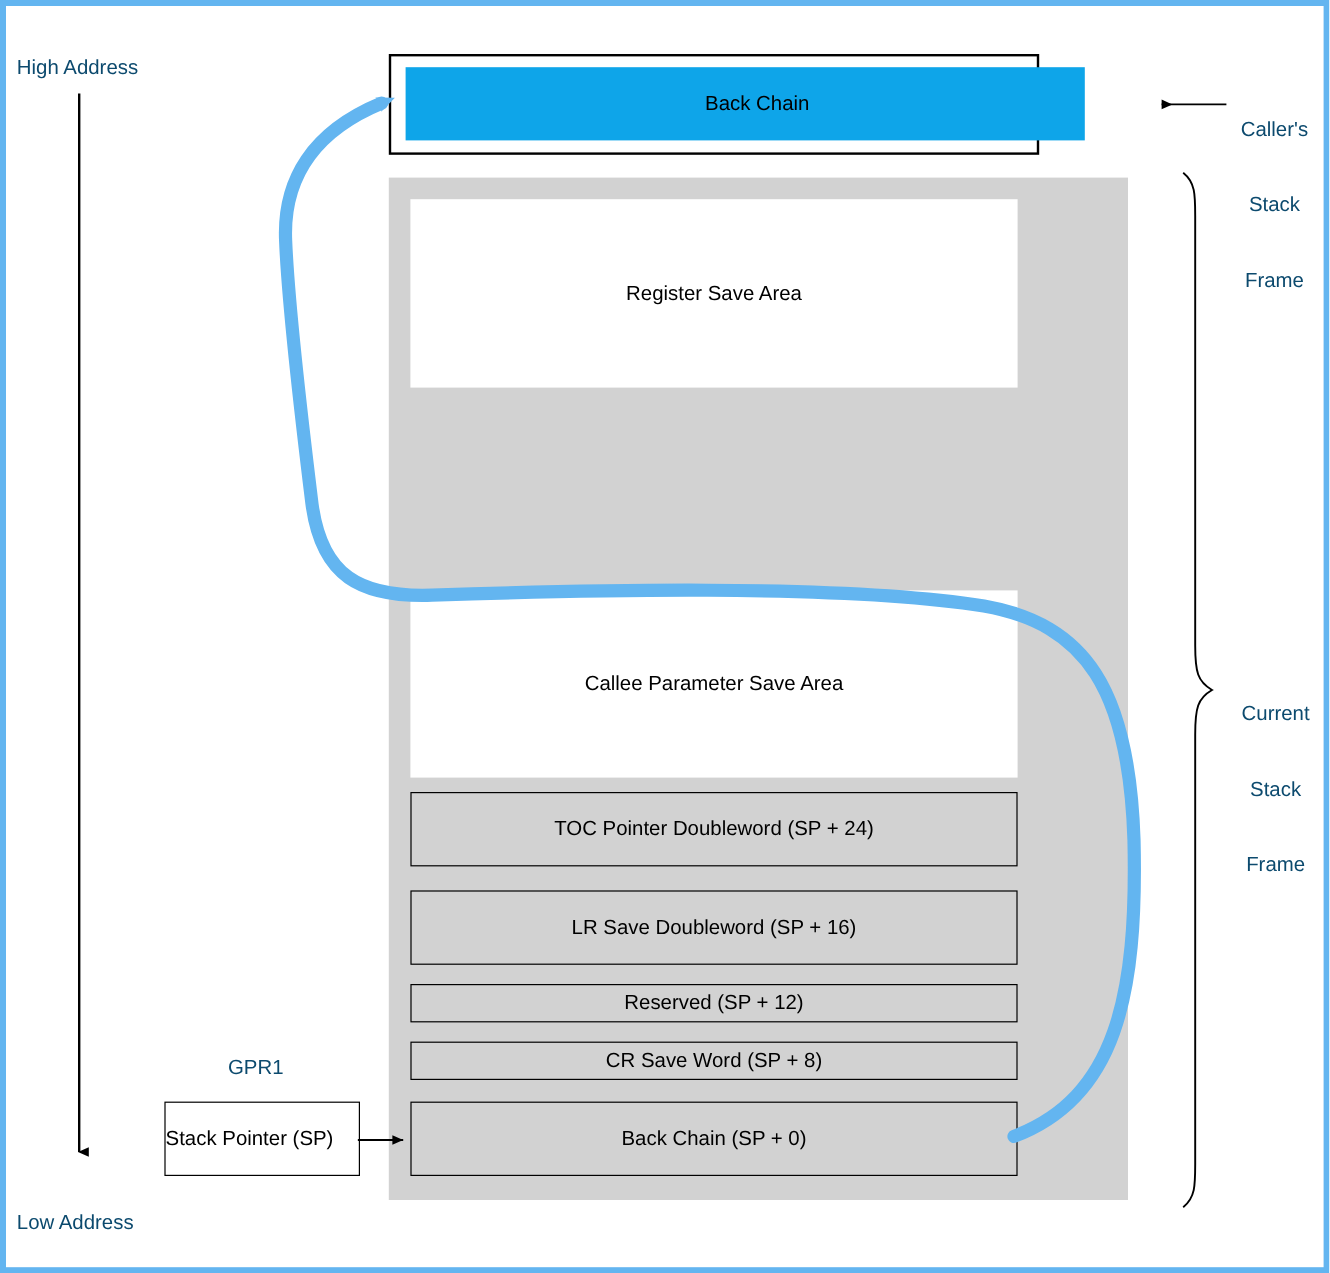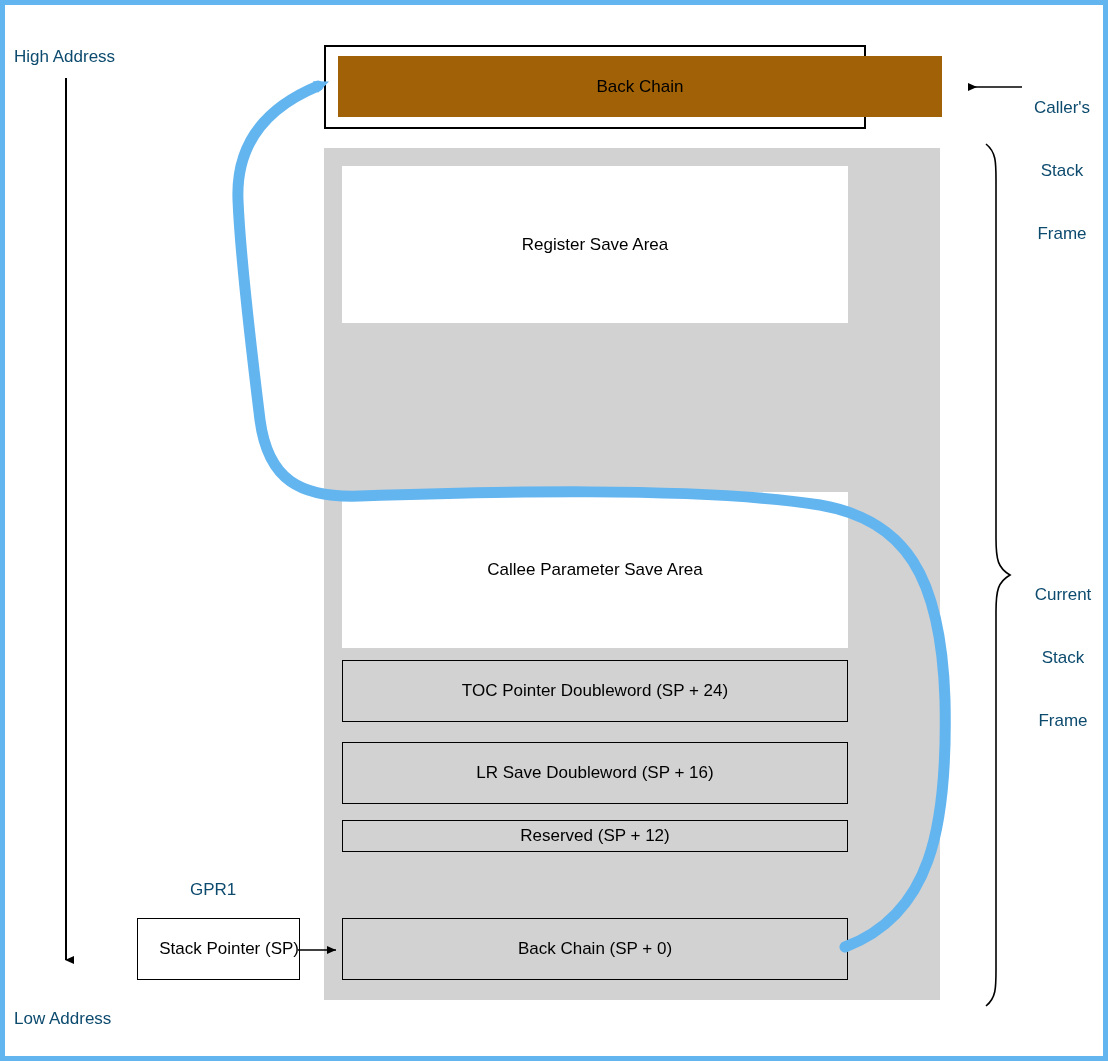--- a/index.html
+++ b/index.html
@@ -55,26 +55,27 @@
     width: 542px;
     height: 84px;
     border: 2px solid #000000;
     box-sizing: border-box;
     background: #ffffff;
   }
   #caller-backchain-cell {
     position: absolute;
     left: 338px;
     top: 56px;
-    width: 604px;
+    width: 546px;
     height: 61px;
-    background: #a16207;
+    background: #0ea5e9;
     display: flex;
     align-items: center;
     justify-content: center;
+    padding-left: 20px;
   }
   #caller-backchain-cell span {
     font-size: 17px;
     color: #000;
   }
 
   
   #current-frame-container {
     position: absolute;
     left: 324px;
@@ -107,21 +108,21 @@
     position: absolute;
     left: 137px;
     top: 918px;
     width: 163px;
     height: 62px;
     border: 1.5px solid #000000;
     background: #ffffff;
     box-sizing: border-box;
     display: flex;
     align-items: center;
-    justify-content: flex-end;
+    justify-content: flex-start;
   }
   #sp-box span {
     font-size: 17px;
     color: #000;
   }
   #gpr1-label {
     left: 190px;
     top: 879px;
   }
   #sp-arrow-svg {
@@ -210,20 +211,23 @@
     </div>
 
     <div class="region boxed" style="top:594px; height:62px;">
       <span>LR Save Doubleword (SP + 16)</span>
     </div>
 
     <div class="region boxed" style="top:672px; height:32px;">
       <span>Reserved (SP + 12)</span>
     </div>
 
+    <div class="region boxed" style="top:720px; height:32px;">
+      <span>CR Save Word (SP + 8)</span>
+    </div>
 
     <div class="region boxed" style="top:770px; height:62px;">
       <span>Back Chain (SP + 0)</span>
     </div>
 
   </div>
 
   <div class="lbl" id="gpr1-label">GPR1</div>
 
   <div id="sp-box">

